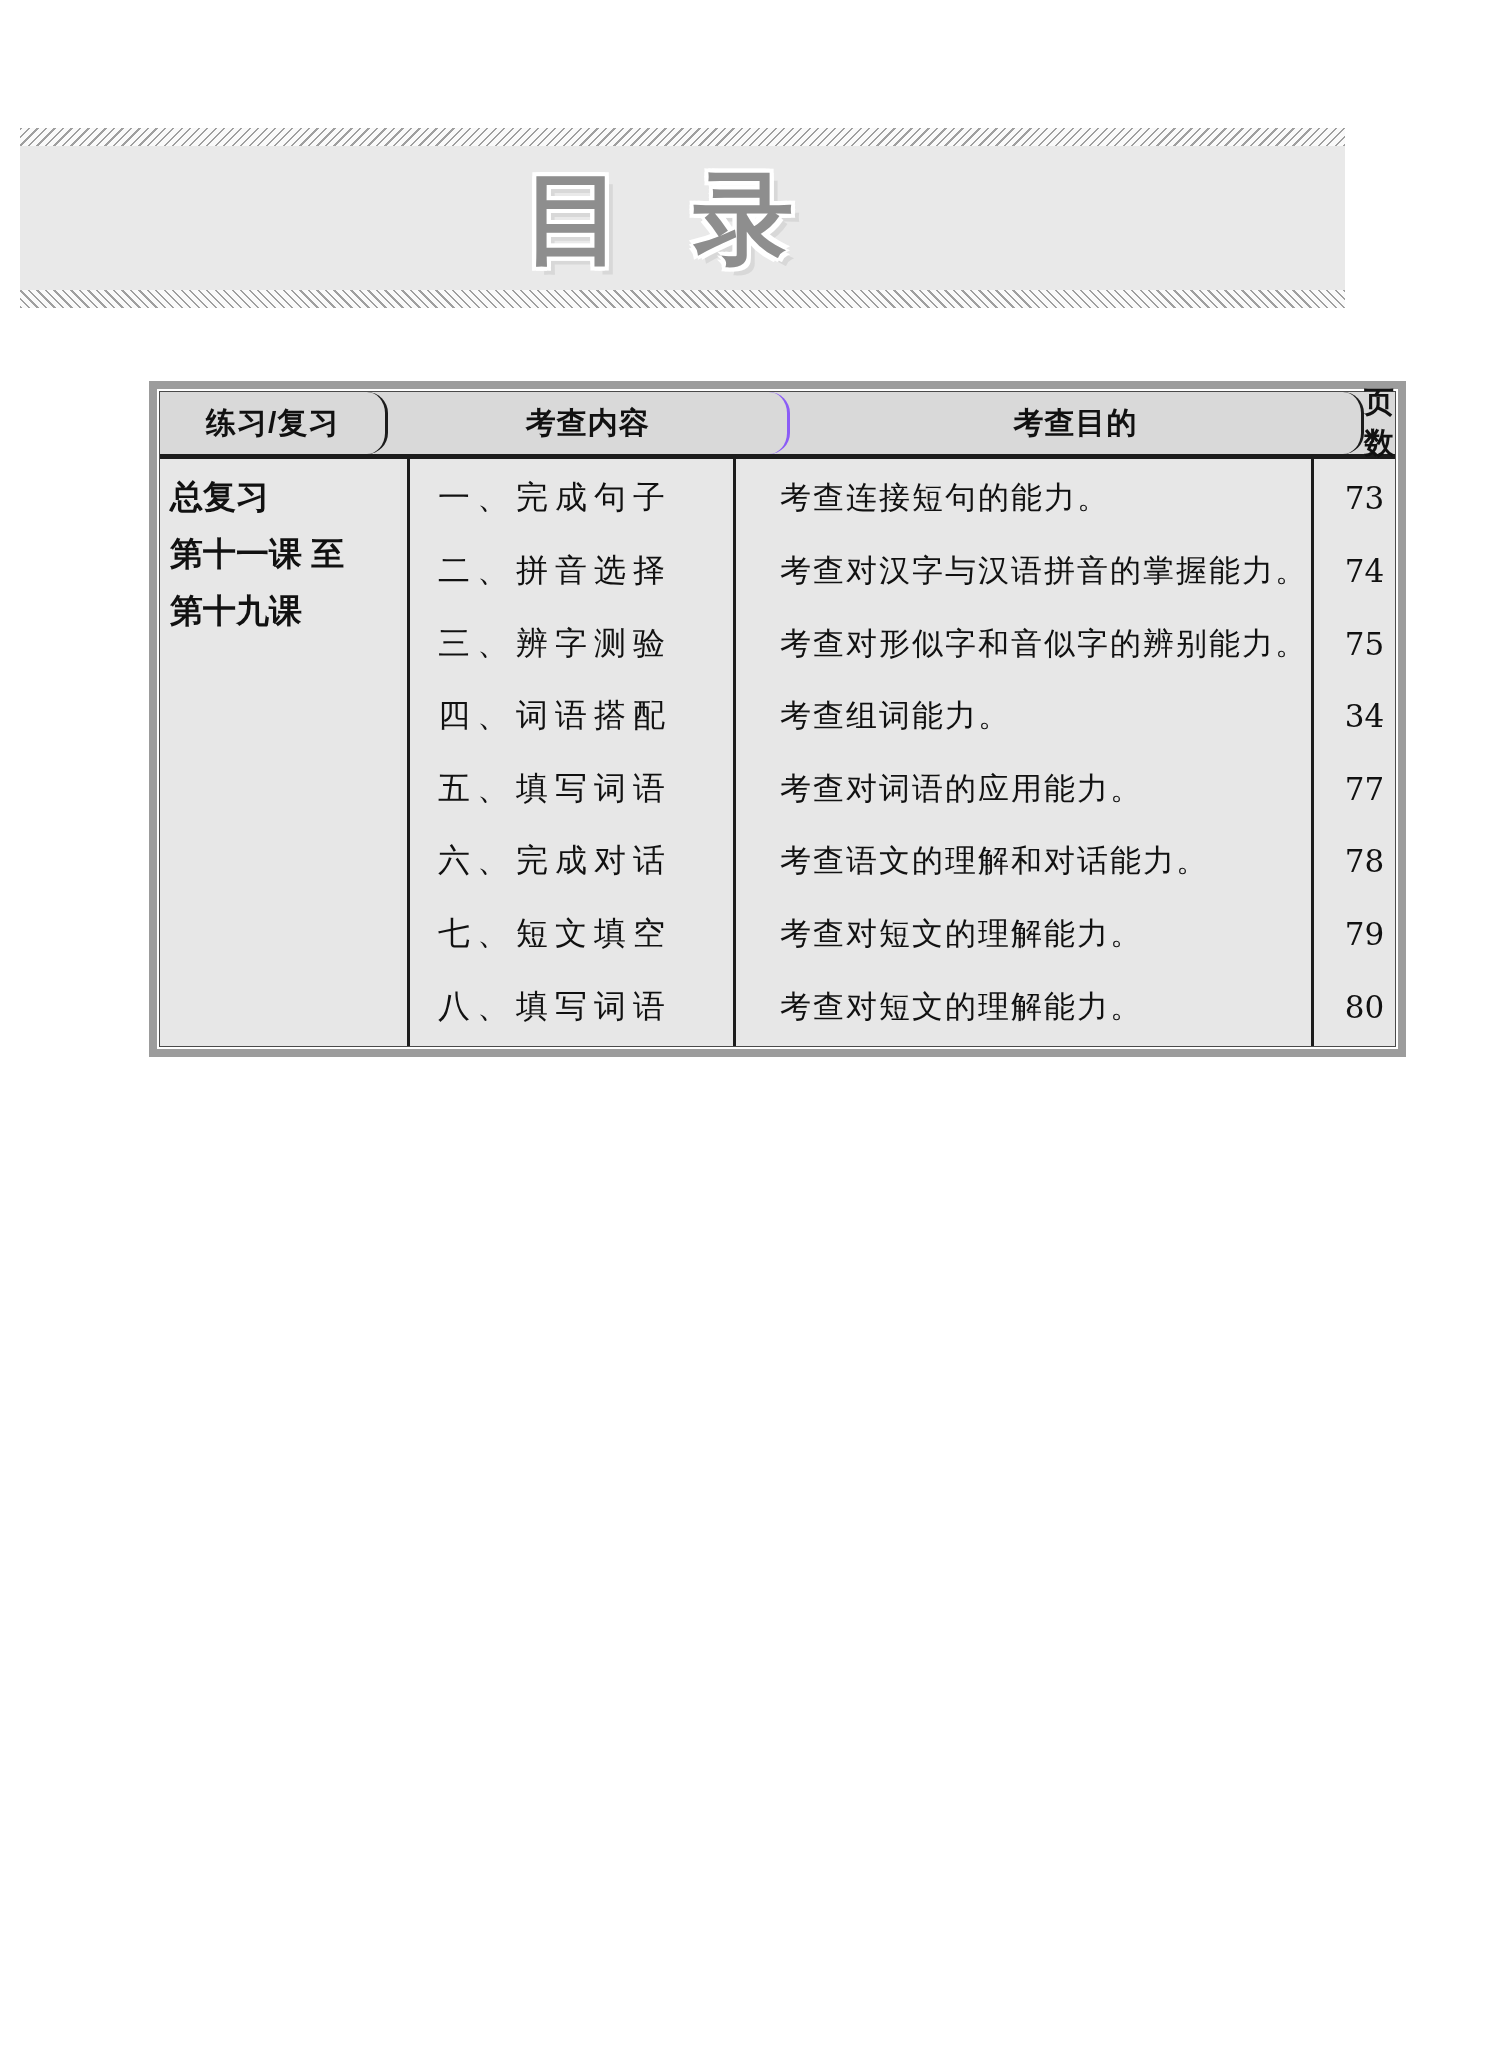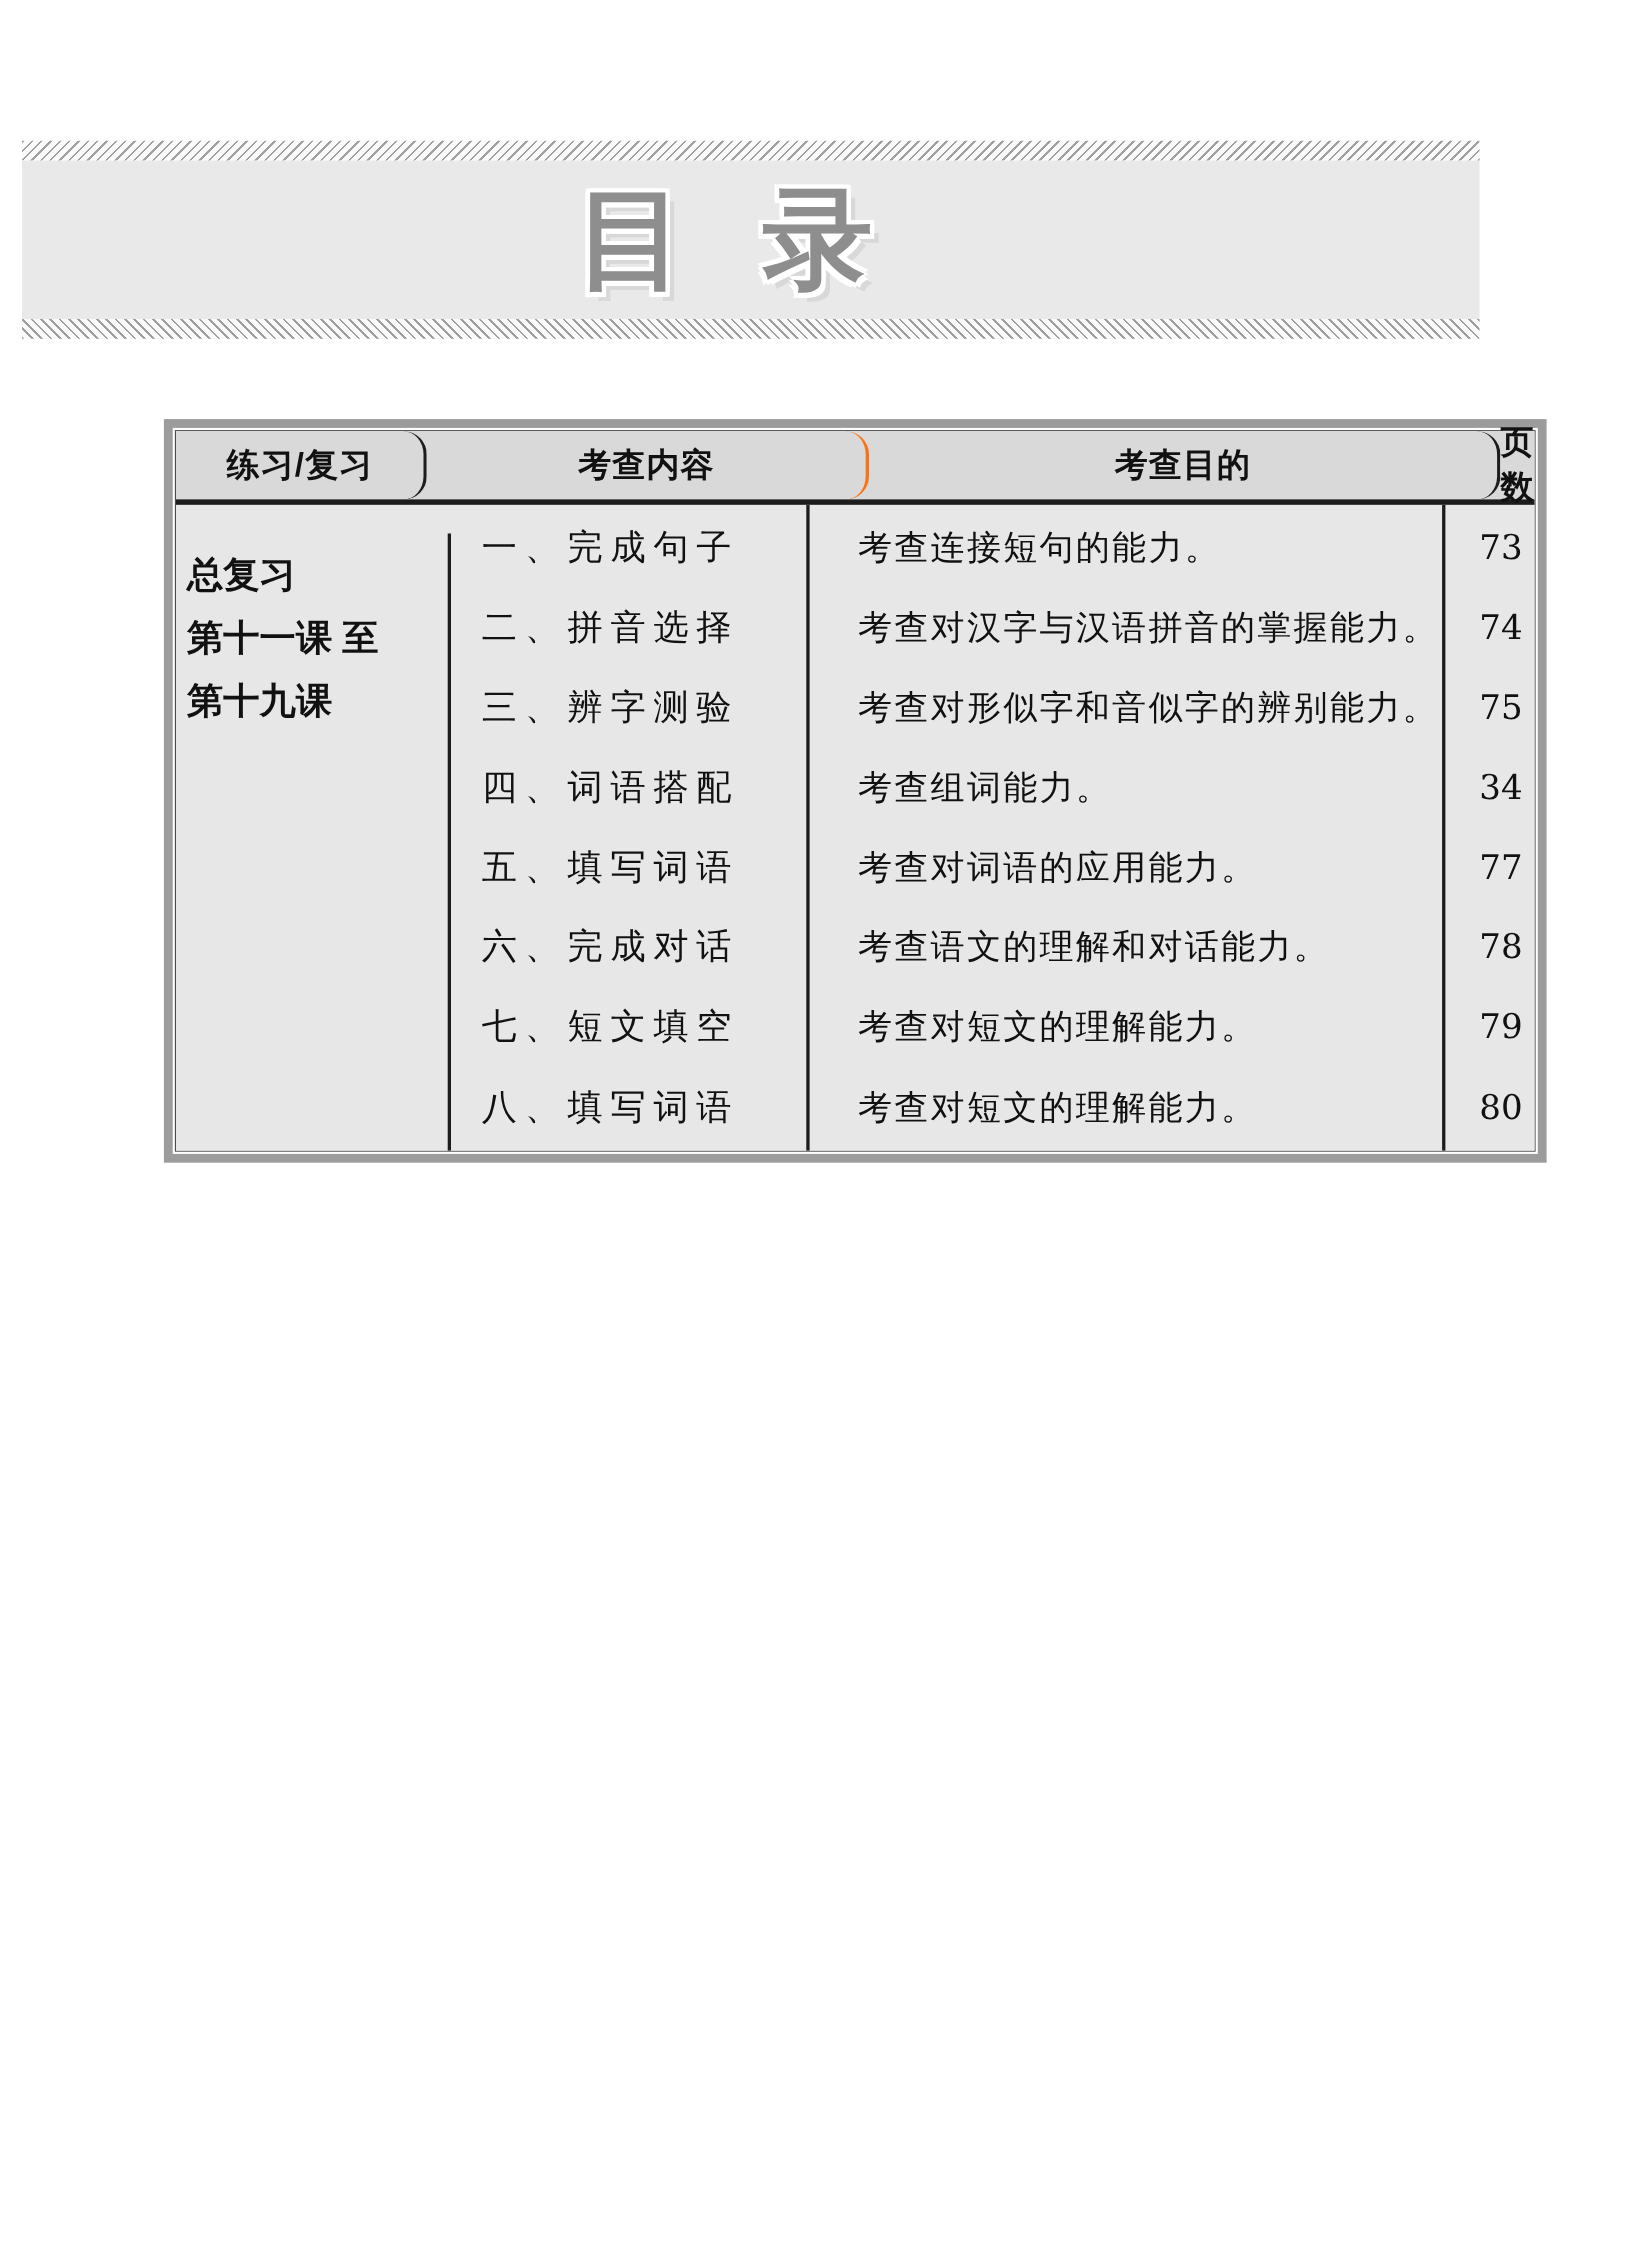--- a/index.html
+++ b/index.html
@@ -65,39 +65,39 @@
     display: flex;
     height: 67px;
     background: #d9d9d9;
     border-bottom: 5px solid #1c1c1c;
   }
   .hc {
     display: flex; align-items: center; justify-content: center;
     font-weight: bold; font-size: 30px; letter-spacing: 1px; border-radius: 21px;
   }
   .hc.c1 { width: 230px; border-right: 3px solid #1c1c1c; }
-  .hc.c2 { width: 404px; border-right: 3px solid #f97316; }
+  .hc.c2 { width: 404px; border-right: 3px solid #8b5cf6; }
   .hc.c3 { width: 578px; border-right: 3px solid #1c1c1c; }
   .hc.c4 { flex: 1; }
 
   .toc-body {
     flex: 1;
     display: flex;
     background: #e7e7e7;
     position: relative;
   }
   .vline { position: absolute; top: 0; bottom: 0; width: 3px; background: #1c1c1c; }
   .vline.v2 { left: 573px; }
   .vline.v3 { left: 1151px; }
 
   .sec {
     width: 250px;
     border-right: 3px solid #1c1c1c;
     padding: 10px 0 0 10px;
-    font-weight: bold; font-size: 33px; margin-top: 26px;
+    font-weight: bold; font-size: 33px;
   }
   .sec-line { height: 57px; display: flex; align-items: center; white-space: pre; }
 
   .rows { flex: 1; display: flex; flex-direction: column; padding: 3px 0; }
   .row { flex: 1; display: flex; align-items: stretch; }
   .cell { display: flex; align-items: center; }
   .cell.item {
     width: 346px; padding-left: 28px;
     font-family: "DejaVu Serif", serif;
     font-size: 32px; letter-spacing: 7px;

